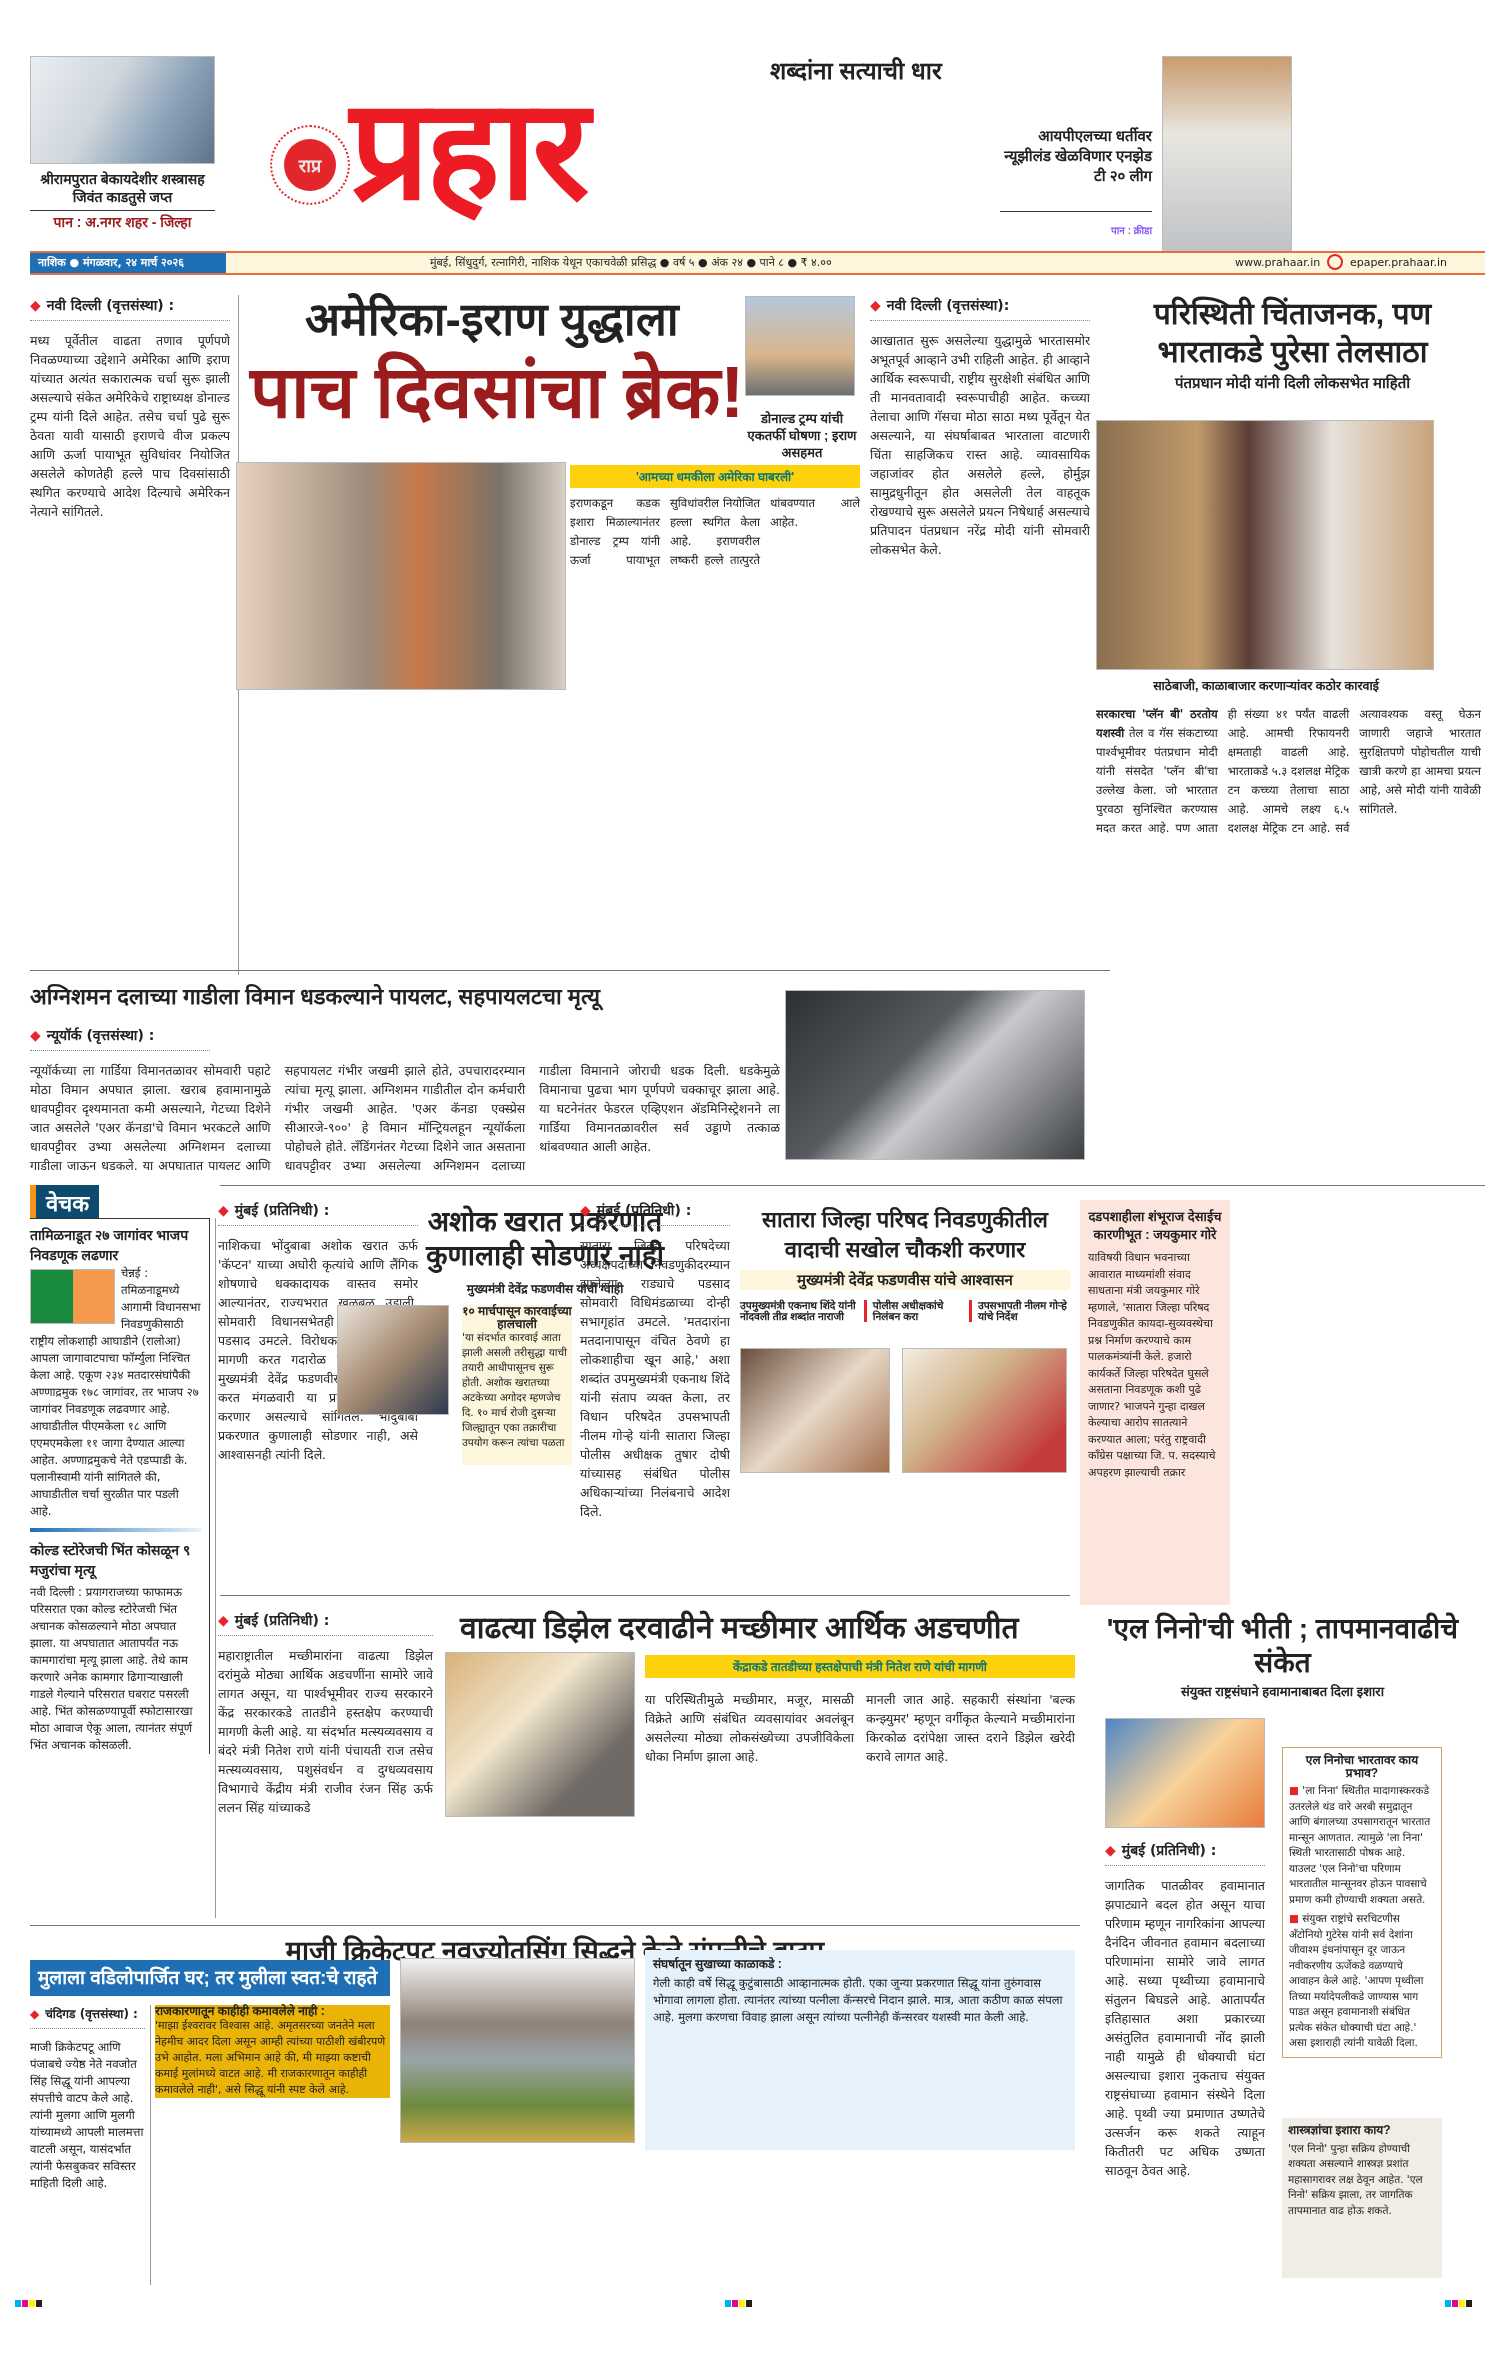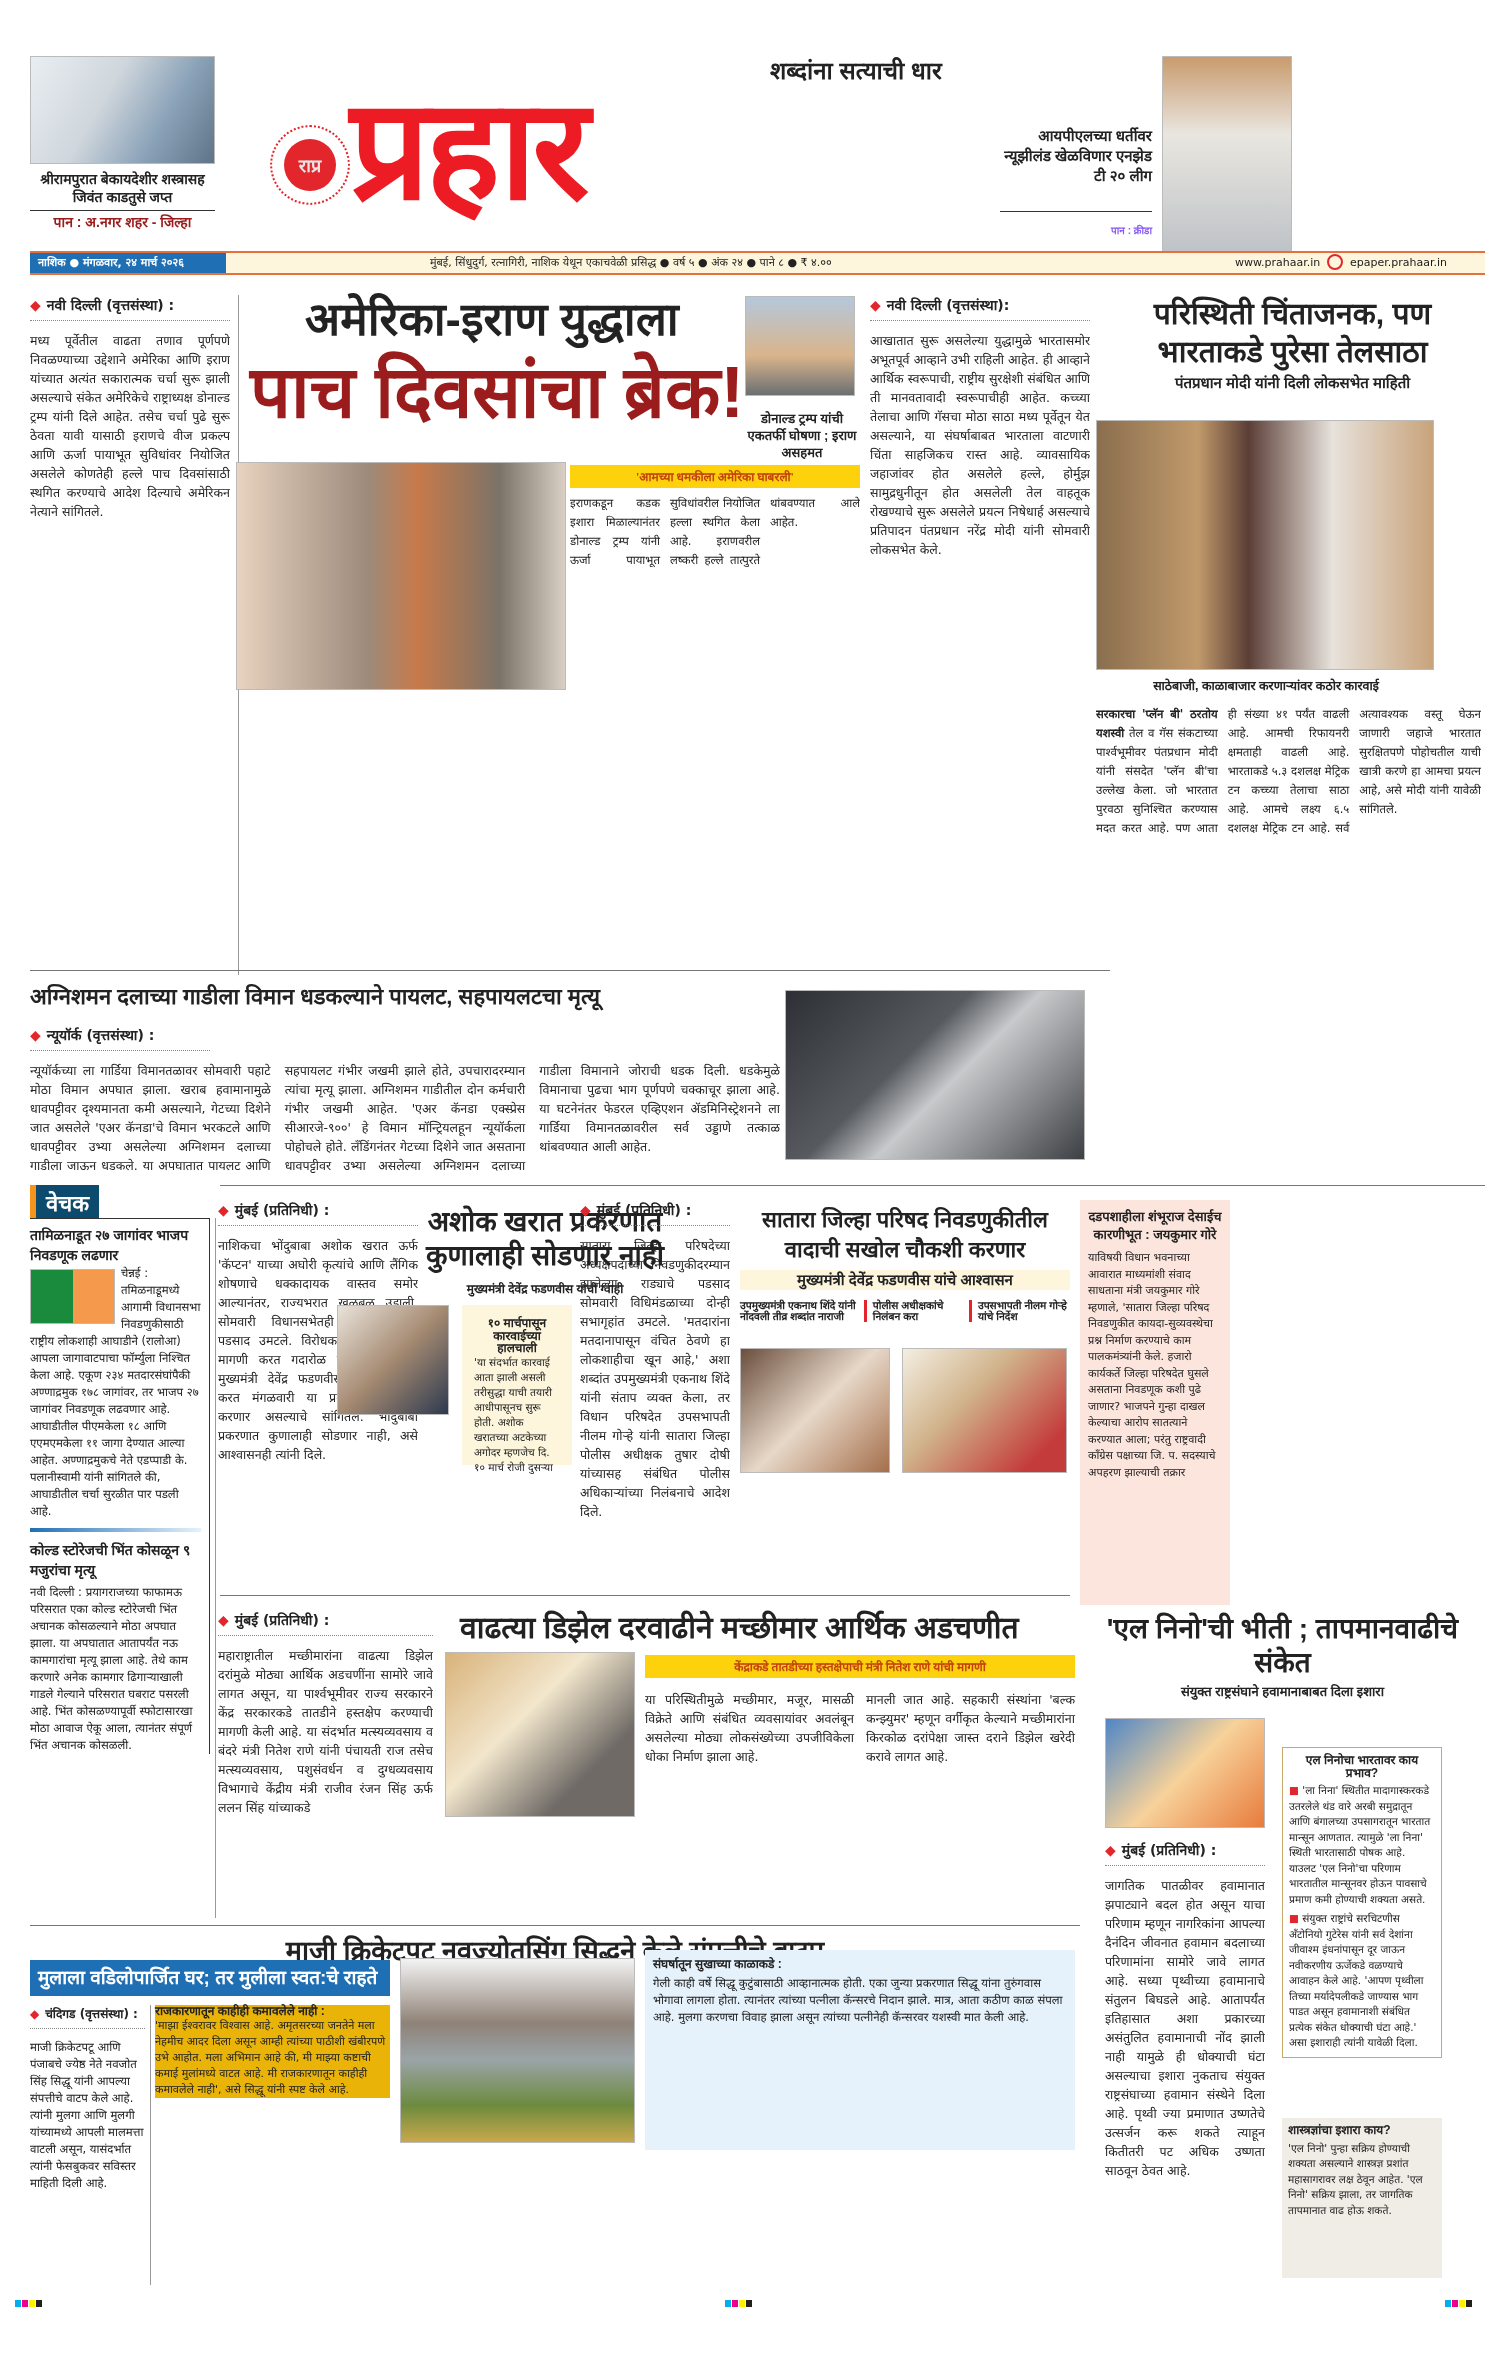--- a/index.html
+++ b/index.html
@@ -5,21 +5,21 @@
   * { box-sizing: border-box; margin: 0; padding: 0; }
   body { width: 1485px; height: 2364px; background: #fff; font-family: "DejaVu Sans", sans-serif; color: #1a1a1a; position: relative; overflow: hidden; }
   .abs { position: absolute; }
   .body-text { font-size: 12.5px; line-height: 19px; text-align: justify; color: #222; }
   .dateline { font-size: 14px; font-weight: bold; color: #222; padding-bottom: 6px; border-bottom: 1px dotted #888; margin-bottom: 10px; }
   .dateline .dia { color: #e3262b; margin-right: 6px; }
   .hl { font-family: "Liberation Sans", sans-serif; font-weight: bold; color: #222; line-height: 1.05; }
   .photo { background: linear-gradient(135deg, #8a9aa8, #c9b9a3 60%, #6c7a86); border: 1px solid #bbb; }
   .rule { background: #555; height: 2px; }
   .vrule { background: #999; width: 1px; }
-  .yellow-bar { background: #fdd10b; color: #c2410c; font-weight: bold; font-family: Liberation Serif, serif; }
+  .yellow-bar { background: #fdd10b; color: #0f766e; font-weight: bold; font-family: Liberation Sans, sans-serif; }
 </style>
 </head>
 <body>
 
 <div class="abs" style="left:30px;top:56px;width:185px;height:172px;">
   <div class="photo" style="height:108px;background:linear-gradient(120deg,#e9eef2 0%,#cfd6dc 40%,#8aa2b8 70%,#5f7488 100%);"></div>
   <div class="hl" style="font-size:14px;text-align:center;margin-top:6px;line-height:18px;">श्रीरामपुरात बेकायदेशीर शस्त्रासह जिवंत काडतुसे जप्त</div>
   <div style="height:1px;background:#333;margin:4px 0;"></div>
   <div class="hl" style="font-size:14px;text-align:center;color:#9b1c1c;">पान : अ.नगर शहर - जिल्हा</div>
 </div>
@@ -103,21 +103,21 @@
 <div class="abs vrule" style="left:215px;top:1218px;height:700px;"></div>
 
 <div class="abs rule" style="left:220px;top:1185px;width:1265px;height:1px;background:#777;"></div>
 <div class="abs" style="left:218px;top:1200px;width:200px;">
   <div class="dateline"><span class="dia">◆</span><span>मुंबई (प्रतिनिधी) :</span></div>
   <div class="body-text" style="height:390px;overflow:hidden;">नाशिकचा भोंदुबाबा अशोक खरात ऊर्फ 'कॅप्टन' याच्या अघोरी कृत्यांचे आणि लैंगिक शोषणाचे धक्कादायक वास्तव समोर आल्यानंतर, राज्यभरात खळबळ उडाली. सोमवारी विधानसभेतही या प्रकरणाचे पडसाद उमटले. विरोधकांनी यावर चर्चेची मागणी करत गदारोळ घातला. दरम्यान, मुख्यमंत्री देवेंद्र फडणवीस यांनी मध्यस्थी करत मंगळवारी या प्रकरणावर निवेदन करणार असल्याचे सांगितले. भोंदुबाबा प्रकरणात कुणालाही सोडणार नाही, असे आश्वासनही त्यांनी दिले.</div>
 </div>
 <div class="abs hl" style="left:425px;top:1205px;width:240px;font-size:28px;text-align:center;line-height:34px;">अशोक खरात प्रकरणात कुणालाही सोडणार नाही</div>
 <div class="abs hl" style="left:425px;top:1283px;width:240px;font-size:12px;text-align:center;">मुख्यमंत्री देवेंद्र फडणवीस यांची ग्वाही</div>
 <div class="abs photo" style="left:337px;top:1305px;width:112px;height:110px;background:linear-gradient(135deg,#e9e3da,#a58a72 50%,#2d3a4f);"></div>
-<div class="abs" style="left:462px;top:1305px;width:110px;height:160px;background:#fdf6dc;padding:12px;">
+<div class="abs" style="left:462px;top:1305px;width:110px;height:160px;background:#fdf6dc;padding:0;">
   <div class="hl" style="font-size:12px;text-align:center;">१० मार्चपासून कारवाईच्या हालचाली</div>
   <div class="body-text" style="font-size:10.5px;line-height:15px;text-align:left;height:120px;overflow:hidden;">'या संदर्भात कारवाई आता झाली असली तरीसुद्धा याची तयारी आधीपासूनच सुरू होती. अशोक खरातच्या अटकेच्या अगोदर म्हणजेच दि. १० मार्च रोजी दुसऱ्या जिल्ह्यातून एका तक्रारीचा उपयोग करून त्यांचा पळता येऊ नये. या प्रकरणात पूर्ण कारवाई सुरू असून मी या सभागृहात मंगळवारी याचे सविस्तर निवेदन करेन.</div>
 </div>
 
 <div class="abs" style="left:580px;top:1200px;width:150px;">
   <div class="dateline"><span class="dia">◆</span><span>मुंबई (प्रतिनिधी) :</span></div>
   <div class="body-text" style="height:390px;overflow:hidden;">सातारा जिल्हा परिषदेच्या अध्यक्षपदाच्या निवडणुकीदरम्यान झालेल्या राड्याचे पडसाद सोमवारी विधिमंडळाच्या दोन्ही सभागृहांत उमटले. 'मतदारांना मतदानापासून वंचित ठेवणे हा लोकशाहीचा खून आहे,' अशा शब्दांत उपमुख्यमंत्री एकनाथ शिंदे यांनी संताप व्यक्त केला, तर विधान परिषदेत उपसभापती नीलम गोऱ्हे यांनी सातारा जिल्हा पोलीस अधीक्षक तुषार दोषी यांच्यासह संबंधित पोलीस अधिकाऱ्यांच्या निलंबनाचे आदेश दिले.</div>
 </div>
 <div class="abs hl" style="left:740px;top:1205px;width:330px;font-size:22px;text-align:center;line-height:30px;">सातारा जिल्हा परिषद निवडणुकीतील वादाची सखोल चौकशी करणार</div>
 <div class="abs hl" style="left:740px;top:1270px;width:330px;font-size:15px;text-align:center;background:#fdf6dc;padding:2px 0;">मुख्यमंत्री देवेंद्र फडणवीस यांचे आश्वासन</div>

